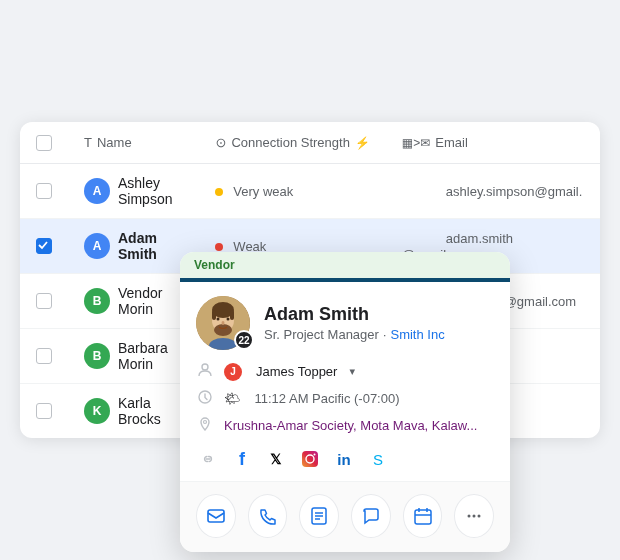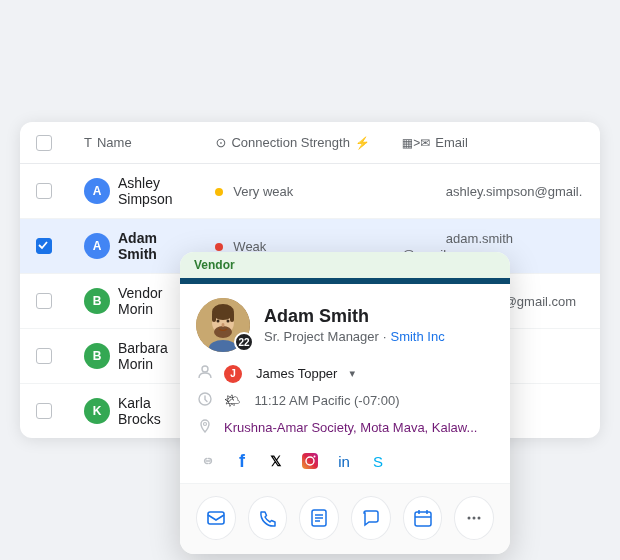--- a/index.html
+++ b/index.html
@@ -118,21 +118,21 @@
       box-shadow: 0 8px 32px rgba(0,0,0,0.18);
       z-index: 10;
       overflow: hidden;
     }
     .popup-tag {
       background: #e8f5e9;
       color: #2e7d32;
       font-size: 12px;
       font-weight: 600;
       padding: 6px 14px;
-      border-bottom: 6px solid #0c4a6e;
+      border-bottom: 4px solid #0c4a6e;
     }
     .popup-header {
       display: flex;
       align-items: center;
       padding: 14px 16px 8px 16px;
       gap: 14px;
     }
     .popup-avatar-wrap {
       position: relative;
       flex-shrink: 0;
@@ -470,21 +470,21 @@
                 <stop offset="50%" stop-color="#dc2743"></stop>
                 <stop offset="75%" stop-color="#cc2366"></stop>
                 <stop offset="100%" stop-color="#bc1888"></stop>
               </linearGradient>
             </defs>
             <rect x="1" y="1" width="16" height="16" rx="4" fill="url(#ig)"></rect>
             <circle cx="9" cy="9" r="4" fill="none" stroke="#fff" stroke-width="1.4"></circle>
             <circle cx="13.5" cy="4.5" r="1" fill="#fff"></circle>
           </svg>
       </div>
-      <div class="social-icon" style="color:#0a66c2;font-size:15px;font-weight:400;">in</div>
+      <div class="social-icon" style="color:#0a66c2;font-size:15px;font-weight:700;">in</div>
       <div class="social-icon" style="color:#00aff0;font-size:15px;">S</div>
     </div>
 
     <div class="action-row">
       <button class="action-btn" title="Email">
         <svg width="20" height="20" viewBox="0 0 20 20" fill="none">
             <rect x="2" y="4" width="16" height="12" rx="2" stroke="#1a73e8" stroke-width="1.6"></rect>
             <path d="M2 7l8 5 8-5" stroke="#1a73e8" stroke-width="1.6"></path>
           </svg>
       </button>

